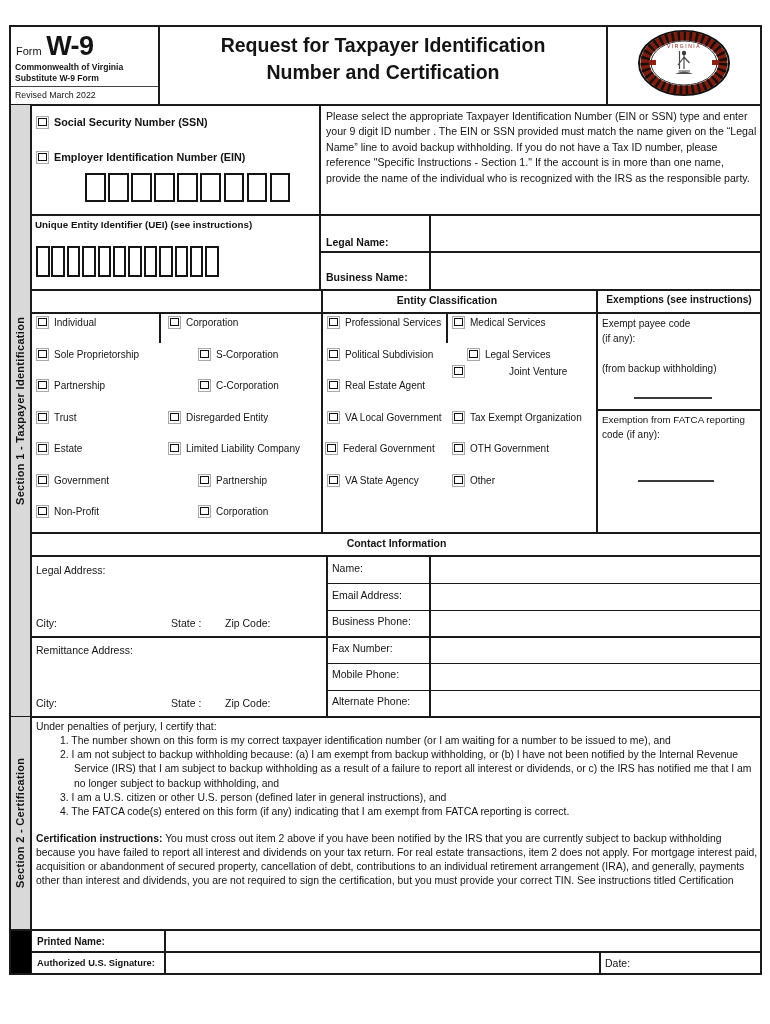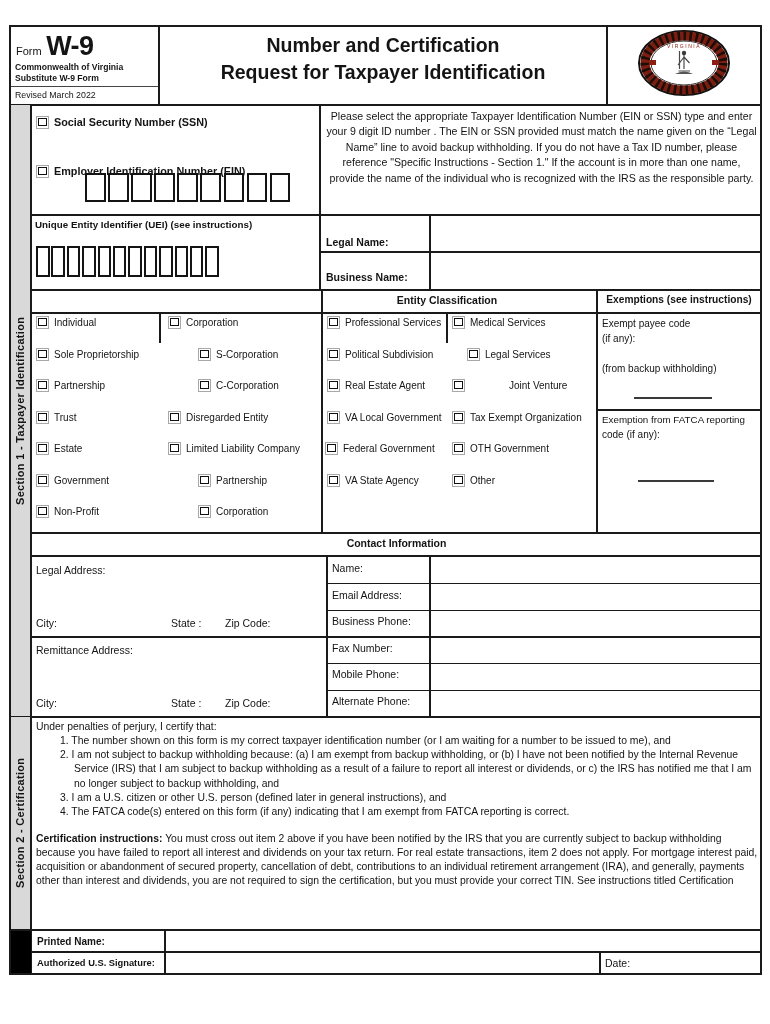--- a/index.html
+++ b/index.html
@@ -18,21 +18,21 @@
     position:absolute; writing-mode:vertical-rl; transform:rotate(180deg);
     font-weight:bold; font-size:11px; text-align:center; letter-spacing:.3px; white-space:nowrap;
   }
   .sidebar { position:absolute; background:#d9d9d9; }
   .cb-item { position:absolute; display:flex; align-items:center; gap:5px; font-size:10px; height:16px; white-space:nowrap; }
   .cbx { width:13px; height:13px; border:1.4px solid #a8a8a8; background:#fff; display:flex; align-items:center; justify-content:center; flex:none; }
   .cbx::after { content:""; width:6.5px; height:6.5px; border:1.6px solid #111; }
   .digit-row { position:absolute; display:flex; }
   .dbox { border:2.2px solid #141414; background:#fff; flex:none; }
   .fieldcell { position:absolute; background:transparent; }
-  .txtblock { position:absolute; font-size:10.6px; line-height:1.46;text-align:center; }
+  .txtblock { position:absolute; font-size:10.6px; line-height:1.46; }
   .title { position:absolute; font-weight:bold; font-size:19.5px; line-height:1.38; text-align:center; }
   .cert { position:absolute; font-size:10.4px; line-height:1.36; }
   .cert-item { padding-left:26px; text-indent:-14px; }
   .uline { position:absolute; background:#3a3a3a; height:1.6px; }
 </style>
 </head>
 <body>
 
 <div class="page">
 
@@ -76,22 +76,22 @@
   <div class="abs" style="left:16px;top:31px;">
     <span style="font-size:11px;">Form</span>
     <span class="b" style="font-size:27px;letter-spacing:-0.5px;">W-9</span>
   </div>
   <div class="lbl b" style="left:15px;top:62px;font-size:8.6px;">Commonwealth of Virginia</div>
   <div class="lbl b" style="left:15px;top:73px;font-size:8.6px;">Substitute W-9 Form</div>
   <div class="hl" style="left:11px;top:86px;width:147px;height:1.2px;background:#444;"></div>
   <div class="lbl" style="left:15px;top:90px;font-size:8.8px;">Revised March 2022</div>
 
   <div class="title" style="left:159px;top:32px;width:448px;">
+    <div>Request for Taxpayer Identification</div>
     <div>Number and Certification</div>
-    <div>Request for Taxpayer Identification</div>
   </div>
 
   <svg class="abs" style="left:632px;top:26px;" width="104" height="74" viewBox="0 0 104 74">
     <ellipse cx="52" cy="37" rx="45" ry="32" fill="#ffffff" stroke="#111111" stroke-width="2"></ellipse>
     <ellipse cx="52" cy="37" rx="39" ry="27" fill="none" stroke="#7b1e12" stroke-width="9"></ellipse>
     <ellipse cx="52" cy="37" rx="39" ry="27" fill="none" stroke="#1d0d07" stroke-width="9" stroke-dasharray="2.5 3.5"></ellipse>
     <ellipse cx="52" cy="37" rx="33" ry="22" fill="#ffffff" stroke="#333333" stroke-width="1"></ellipse>
     <text x="52" y="22" font-size="5" fill="#8b2012" text-anchor="middle" letter-spacing="1.5" font-family="Liberation Sans, sans-serif">VIRGINIA</text>
     <circle cx="52" cy="27" r="2.2" fill="#3a3a3a"></circle>
     <path d="M52 29 L52 43 M46.5 45 L58 45 M52 31 L46 39 M52 31 L57.5 37 M47.5 25 L47.5 43" stroke="#4a4a4a" stroke-width="1.2" fill="none"></path>
@@ -103,21 +103,21 @@
   <div class="sidebar" style="left:11px;top:105px;width:19px;height:611px;"></div>
   <div class="vlabel" style="left:11px;top:105px;width:19px;height:611px;line-height:19px;">Section 1 - Taxpayer Identification</div>
   <div class="sidebar" style="left:11px;top:717px;width:19px;height:212px;"></div>
   <div class="vlabel" style="left:11px;top:717px;width:19px;height:212px;line-height:19px;">Section 2 - Certification</div>
   <div class="abs" style="left:11px;top:931px;width:20px;height:42px;background:#000;"></div>
 
   <div class="cb-item" style="left:36px;top:114px;">
     <span class="cbx"></span>
     <span class="b" style="font-size:10.8px;">Social Security Number (SSN)</span>
   </div>
-  <div class="cb-item" style="left:36px;top:163px;">
+  <div class="cb-item" style="left:36px;top:149px;">
     <span class="cbx"></span>
     <span class="b" style="font-size:10.8px;">Employer Identification Number (EIN)</span>
   </div>
   <div class="digit-row" style="left:85px;top:173px;gap:2.6px;">
     <span class="dbox" style="width:20.5px;height:29px;"></span>
     <span class="dbox" style="width:20.5px;height:29px;"></span>
     <span class="dbox" style="width:20.5px;height:29px;"></span>
     <span class="dbox" style="width:20.5px;height:29px;"></span>
     <span class="dbox" style="width:20.5px;height:29px;"></span>
     <span class="dbox" style="width:20.5px;height:29px;"></span>
@@ -234,21 +234,21 @@
     </div>
 
   <div class="cb-item" style="left:452px;top:314px;">
       <span class="cbx"></span>
       <span>Medical Services</span>
     </div>
   <div class="cb-item" style="left:452px;top:346px;padding-left:15px;">
       <span class="cbx"></span>
       <span>Legal Services</span>
     </div>
-  <div class="cb-item" style="left:452px;top:377px;gap:44px;">
+  <div class="cb-item" style="left:452px;top:363px;gap:44px;">
       <span class="cbx"></span>
       <span>Joint Venture</span>
     </div>
   <div class="cb-item" style="left:452px;top:409px;">
       <span class="cbx"></span>
       <span>Tax Exempt Organization</span>
     </div>
   <div class="cb-item" style="left:452px;top:440px;">
       <span class="cbx"></span>
       <span>OTH Government</span>

